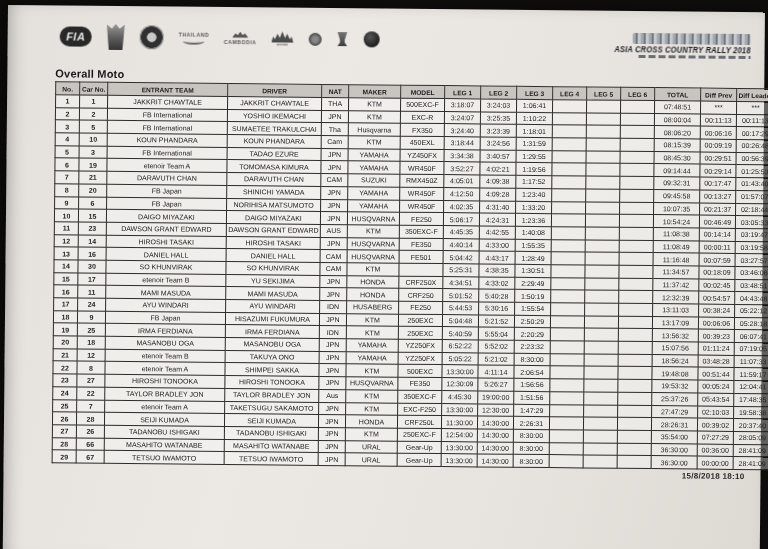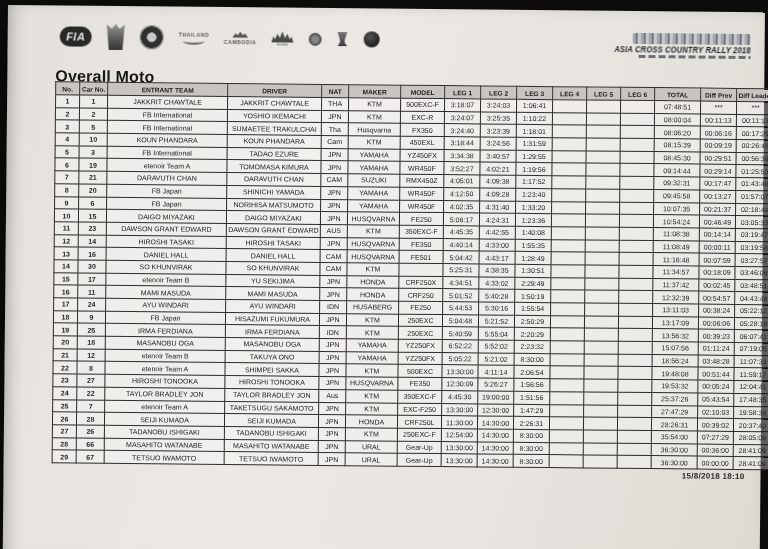--- a/index.html
+++ b/index.html
@@ -31,21 +31,21 @@
   .lg-dark { width: 16px; height: 16px; border-radius: 50%; background: radial-gradient(circle at 40% 35%, #555, #1c1c1c 70%); }
 
   .axcr { margin-left: auto; display: flex; flex-direction: column; align-items: flex-end; margin-top: 6px; }
   .axcr-wordmark { width: 118px; height: 11px; margin-bottom: 1px; border-radius: 2px;
     background: repeating-linear-gradient(90deg, #9aa0a8 0 3px, #5d6570 3px 5px, #c3c6cb 5px 8px);
     filter: blur(0.7px); opacity: 0.85; }
   .axcr-line { font-size: 7.5px; font-weight: bold; font-style: italic; color: #1d1f24; letter-spacing: 0.2px; transform: scaleY(1.15); filter: blur(0.2px); white-space: nowrap; }
   .axcr-sub { width: 112px; height: 3px; margin-top: 1px; background: repeating-linear-gradient(90deg, #6a6f76 0 7px, transparent 7px 10px); filter: blur(0.5px); }
 
   
-  .doc-title { position: absolute; left: 48px; top: 62px; font-size: 16px; font-weight: bold; color: #161616; letter-spacing: 0.2px; }
+  .doc-title { position: absolute; left: 48px; top: 62px; font-size: 11px; font-weight: bold; color: #161616; letter-spacing: 0.2px; }
 
   table.results { position: absolute; left: 48px; top: 76px; width: 706px; border-collapse: collapse; table-layout: fixed; }
   table.results th, table.results td {
     border: 1px solid #2c2a28; color: #1b1a19; overflow: hidden; white-space: nowrap;
     font-size: 7px; height: 12.7px; padding: 0 1px; text-align: center; vertical-align: middle;
   }
   table.results th { background: #c9c6c2; font-weight: bold; font-size: 6.6px; height: 13px; }
   td.col-left { text-align: left; padding-left: 3px; }
   td.col-bold { font-weight: bold; font-size: 7.2px; }
   tbody tr { background: rgba(255,255,255,0.35); }

